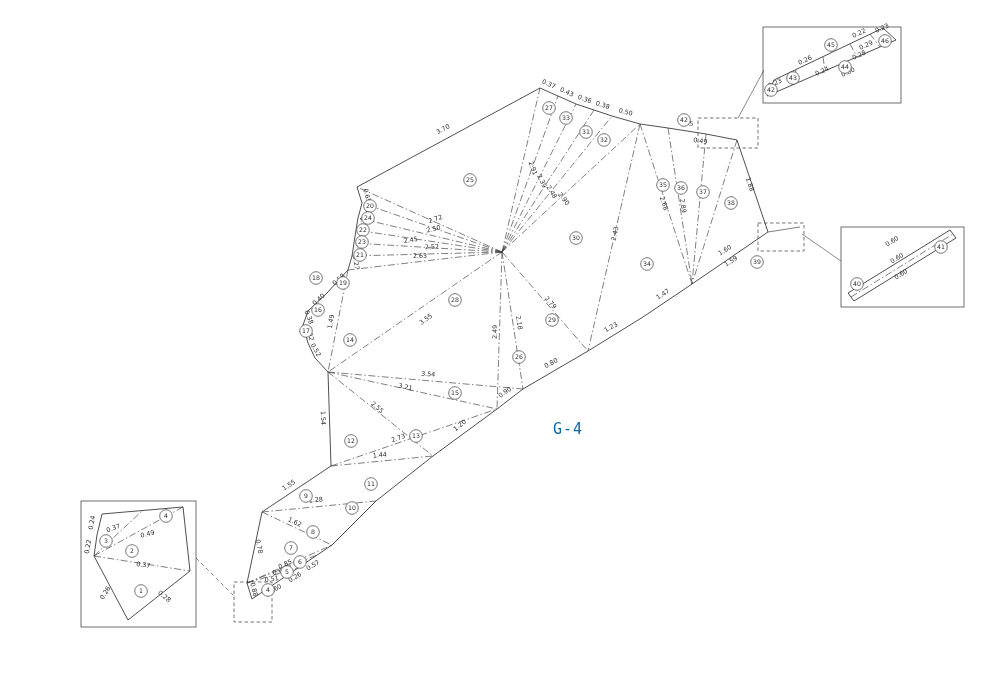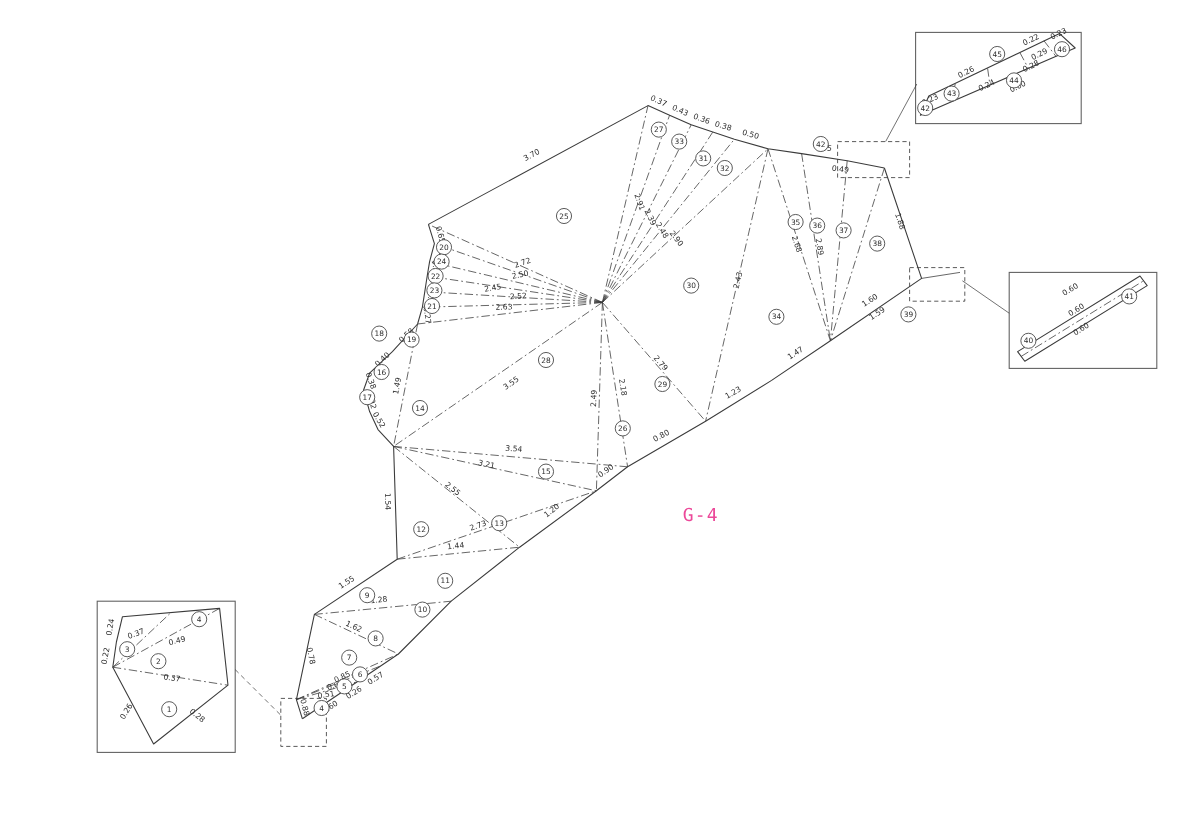--- a/index.html
+++ b/index.html
@@ -9,22 +9,22 @@
   .b  {fill:none;stroke:#3b3b3b;stroke-width:0.9;stroke-linejoin:round;}
   .dd {fill:none;stroke:#3b3b3b;stroke-width:0.65;stroke-dasharray:7 2.5 1.5 2.5;}
   .sl {fill:none;stroke:#3b3b3b;stroke-width:0.65;}
   .ld {fill:none;stroke:#3b3b3b;stroke-width:0.6;}
   .ldash{stroke-dasharray:4 3;}
   .dashrect{fill:none;stroke:#3b3b3b;stroke-width:0.7;stroke-dasharray:3.5 2.5;}
   .insetrect{fill:none;stroke:#606060;stroke-width:0.9;}
   .dim{font-size:6.4px;fill:#2e2e2e;text-anchor:middle;}
   .pc {fill:#ffffff;stroke:#3b3b3b;stroke-width:0.7;}
   .num{font-size:6.2px;fill:#2e2e2e;text-anchor:middle;}
-  .area-label{position:absolute;font-size:15px;letter-spacing:1px;color:#ec4899;
-              font-family:"DejaVu Sans Mono",monospace;margin-left:16px;}
+  .area-label{position:absolute;font-size:15px;letter-spacing:1px;color:#0369a1;
+              font-family:"DejaVu Sans Mono",monospace;}
 </style>
 </head>
 <body>
 
 <div class="stage">
   <svg id="drawing" width="1000" height="700" viewBox="0 0 1000 700">
       <rect x="763" y="27" width="138" height="76" class="insetrect"></rect>
       <rect x="841" y="227" width="123" height="80" class="insetrect"></rect>
       <rect x="81" y="501" width="115" height="126" class="insetrect"></rect>
       <line x1="738" y1="118" x2="764" y2="70" class="ld"></line>

